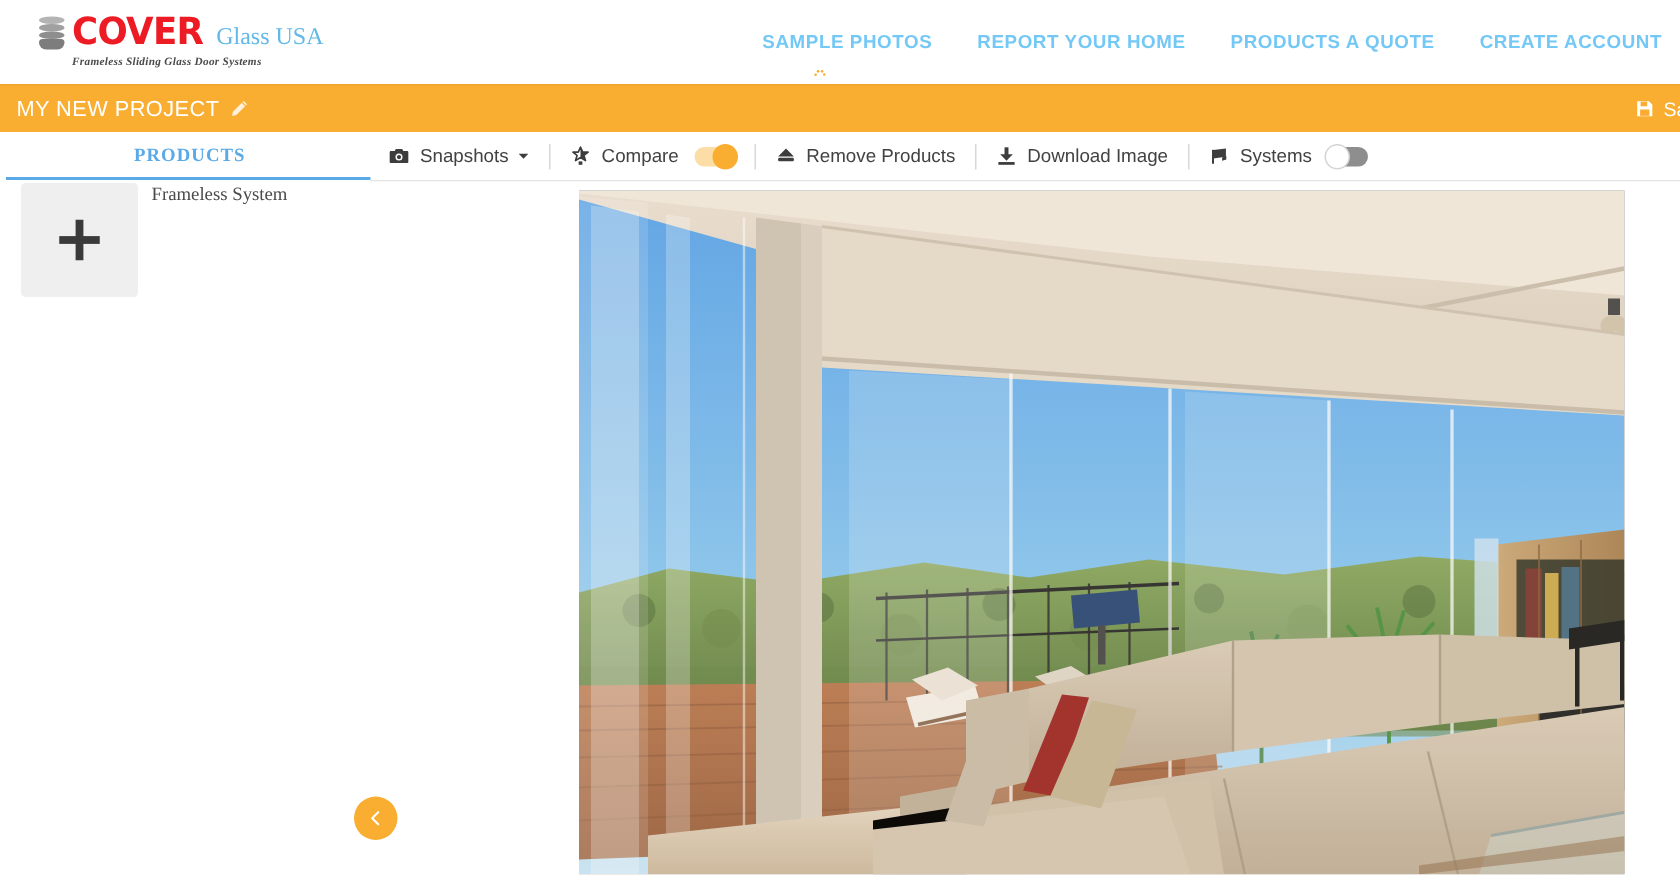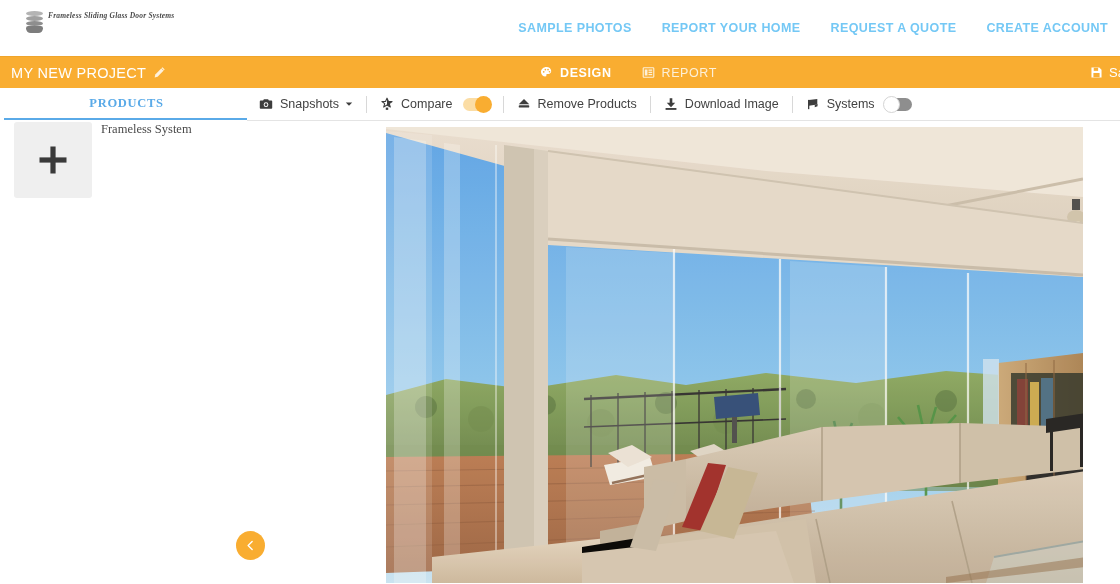--- a/index.html
+++ b/index.html
@@ -91,21 +91,21 @@
   .project-title {
     position: absolute; left: 11px;
     display: flex; align-items: center; gap: 7px;
     color: #ffffff;
     font-size: 14.5px;
     letter-spacing: 0.3px;
   }
   .pencil-icon { display: block; width: 13px; height: 13px; opacity: .9; }
   .bar-tabs {
     position: absolute; left: 540px;
-    display: flex; gap: 30px;
+    display: flex; gap: 30px; flex-direction: column;
   }
   .bar-tab {
     display: flex; align-items: center; gap: 7px;
     font-size: 12.5px;
     letter-spacing: 0.6px;
     white-space: nowrap;
   }
   .bar-tab.active { color: #ffffff; font-weight: bold; }
   .bar-tab.inactive { color: #fdf0d8; font-weight: normal; }
   .bar-tab svg { display: block; }
@@ -238,28 +238,32 @@
 <div class="top-header">
 
   <div class="logo-wrap">
     <div class="logo-mark">
       <i></i>
         <i></i>
         <i></i>
         <i></i>
     </div>
     <div class="logo-text">
+      <div class="logo-line1">
+        <span class="logo-cover">COVER</span>
+        <span class="logo-glassusa">Glass USA</span>
+      </div>
       <div class="logo-tag">Frameless Sliding Glass Door Systems</div>
     </div>
   </div>
 
   <div class="top-nav">
     <a href="#">SAMPLE PHOTOS</a>
     <a href="#">REPORT YOUR HOME</a>
-    <a href="#">REQUEST A QUOTE</a>
+    <a href="#">PRODUCTS A QUOTE</a>
     <a href="#">CREATE ACCOUNT</a>
   </div>
 </div>
 
 <div class="orange-bar">
 
   <div class="project-title">
     <span>MY NEW PROJECT</span>
     <svg class="pencil-icon" viewBox="0 0 16 16">
       <path d="M11.6 1.6 L14.4 4.4 L5.6 13.2 L2 14 L2.8 10.4 Z" fill="#ffffff" opacity=".92"></path>

